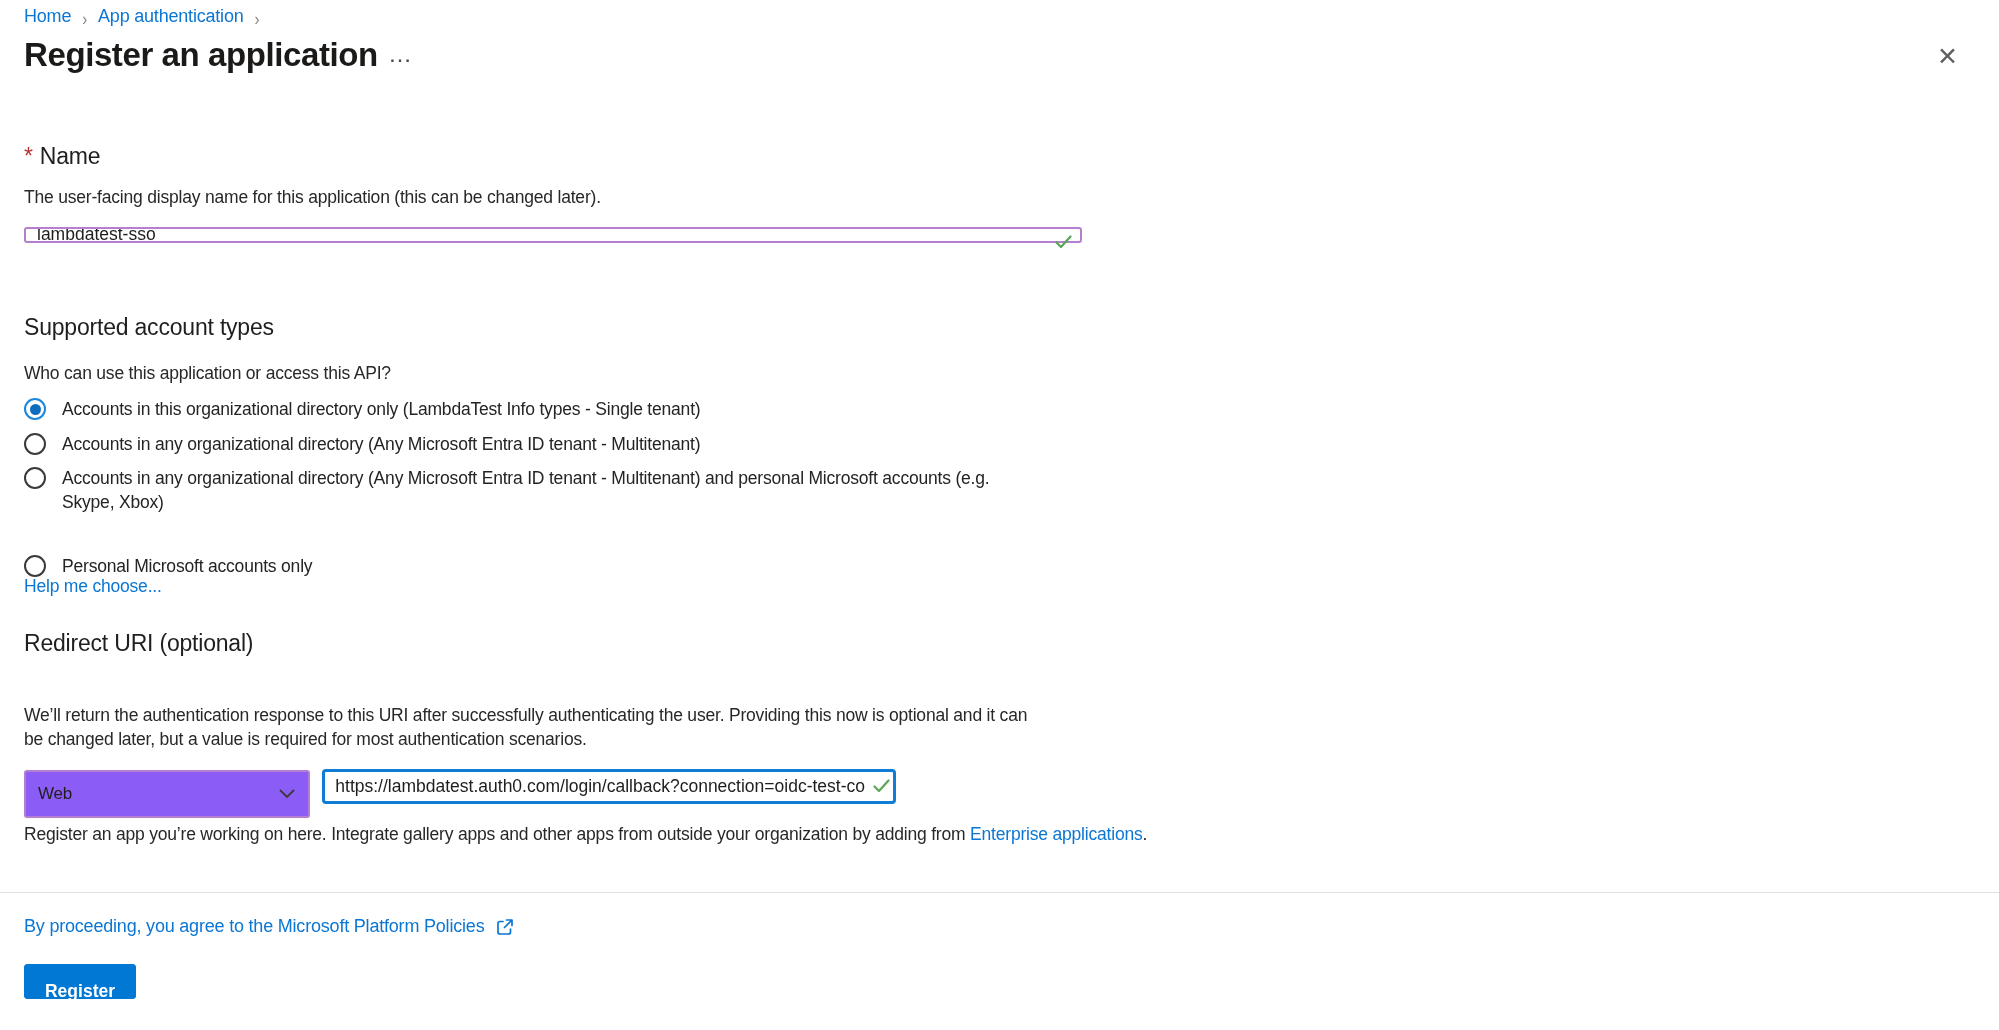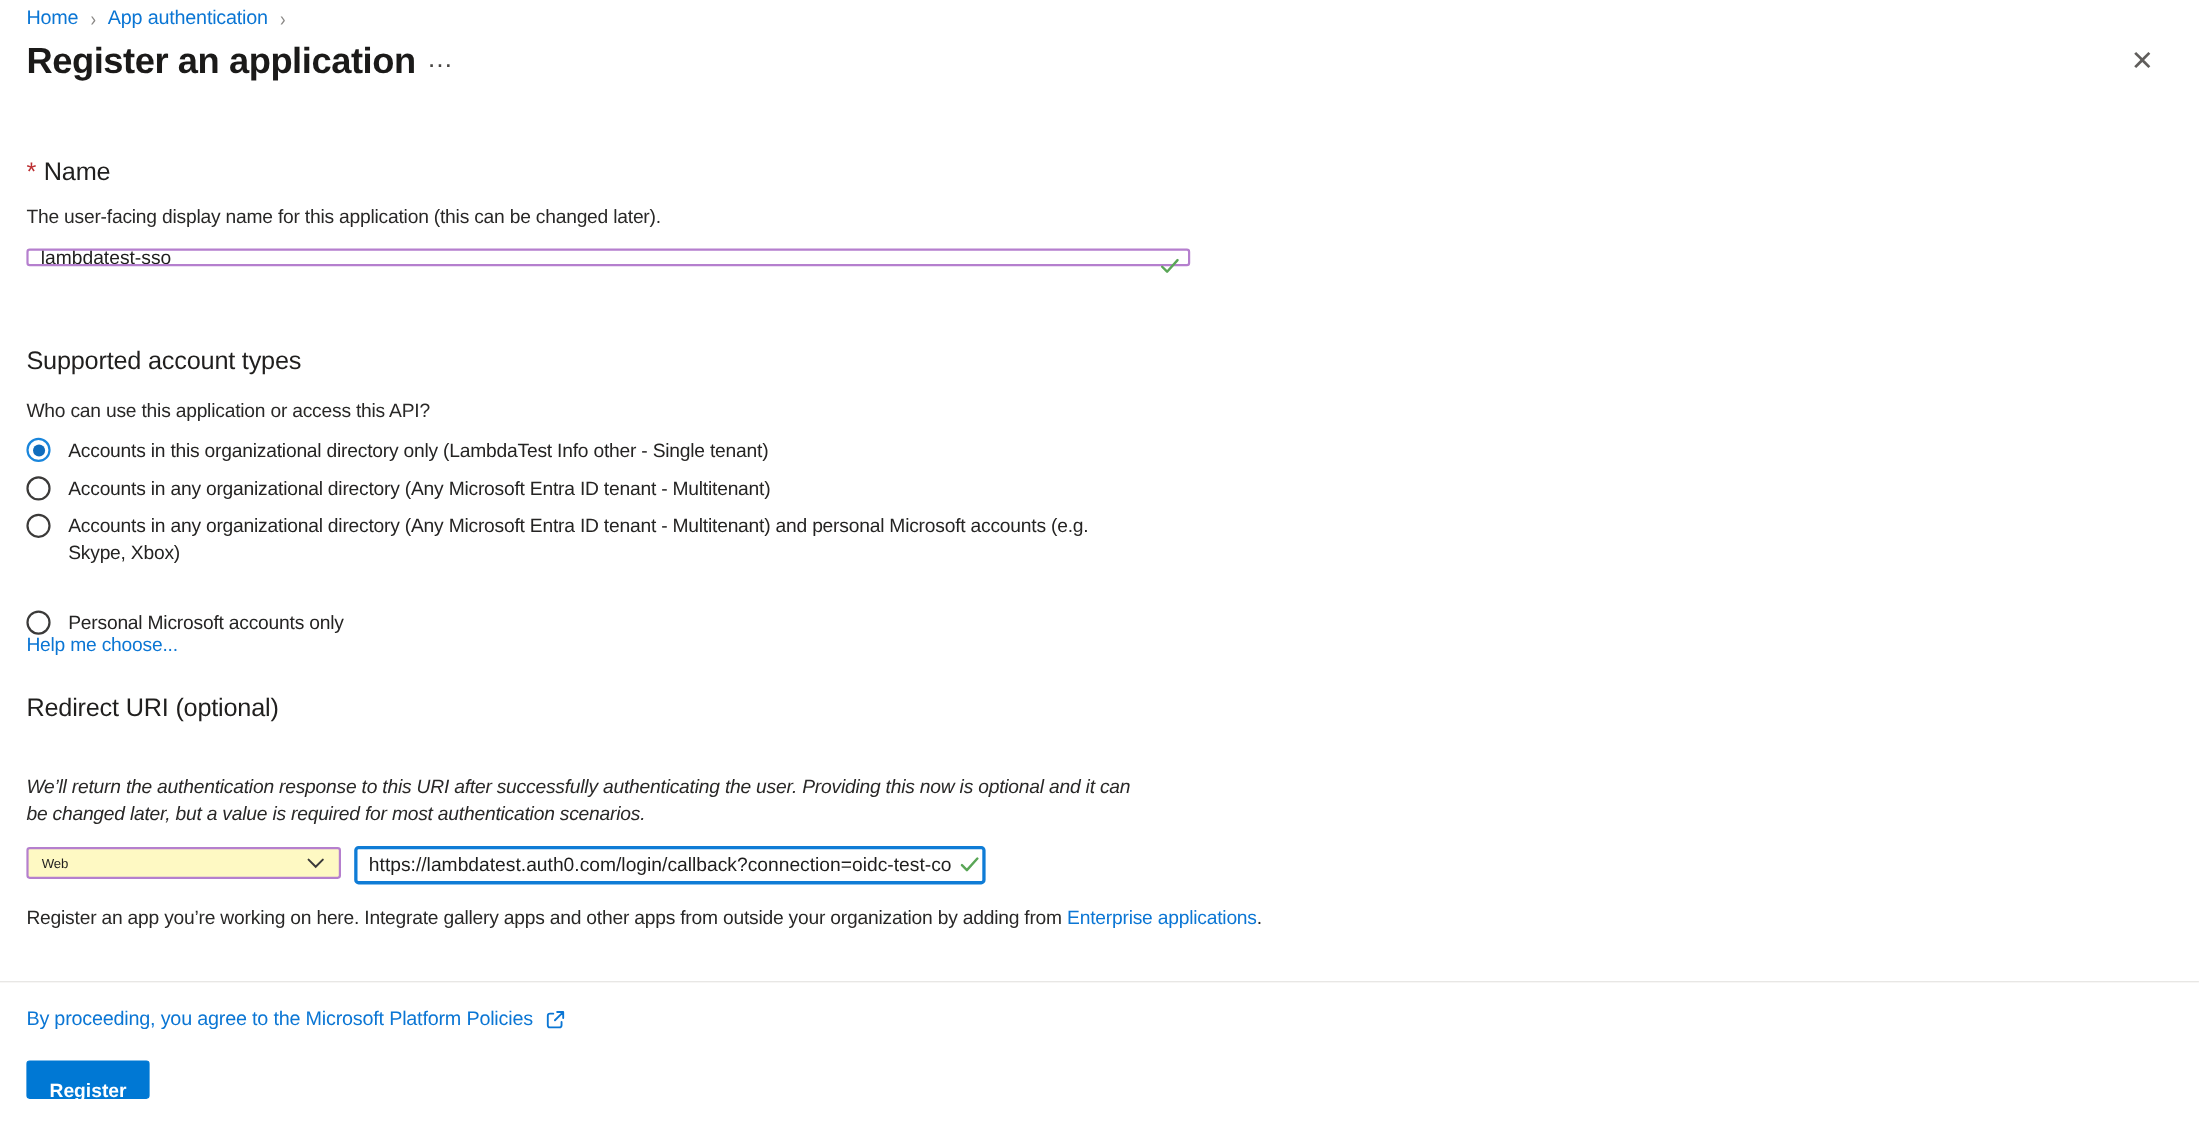--- a/index.html
+++ b/index.html
@@ -42,24 +42,24 @@
   .radio-row { position:absolute; left:24px; display:flex; align-items:flex-start; gap:16px; cursor:pointer; }
   .radio { width:22px; height:22px; border-radius:50%; border:2px solid #3b3a39; flex:0 0 auto; margin-top:1px; position:relative; background:#fff; }
   .radio.selected { border-color:#1a86dc; }
   .radio.selected::after { content:""; position:absolute; left:50%; top:50%; width:11px; height:11px; margin:-5.5px 0 0 -5.5px; border-radius:50%; background:#0f6cbd; }
   .radio-label { font-size:17.5px; line-height:24px; max-width:960px; color:#252423; }
 
   .link { font-size:17.5px; color:#0b76d4; cursor:pointer; }
 
   
   .platform-select {
-    position:absolute; left:24px; top:770px; width:286px; height:29px;
-    border:2px solid #b57fce; border-radius:3px; background:#fef9c3;
+    position:absolute; left:24px; top:770px; width:286px; height:48px;
+    border:2px solid #b57fce; border-radius:3px; background:#8b5cf6;
     display:flex; align-items:center; justify-content:space-between;
-    padding:0 13px 0 12px; font-size:12px; color:#1f1e1d; cursor:pointer;
+    padding:0 13px 0 12px; font-size:17px; color:#1f1e1d; cursor:pointer;
   }
   .uri-input-wrap { position:absolute; left:322px; top:769px; width:574px; height:35px; }
   .uri-input-wrap .txt-input { border:3px solid #0f7cd6; padding:0 28px 0 9px; border-radius:4px;text-align:right; }
   .uri-input-wrap .check-icon { right:6px; top:10px; }
 
   .note-line { position:absolute; left:24px; top:824px; font-size:17.5px; }
 
   .divider { position:absolute; left:0; top:892px; width:1999px; height:1px; background:#e3e1df; }
 
   .policy-row { position:absolute; left:24px; top:915px; display:flex; align-items:flex-end; gap:11px; font-size:18px; }
@@ -94,39 +94,39 @@
   <svg class="check-icon" viewBox="0 0 17 14">
     <path d="M1.5 7.5 L6 12 L15.5 1.5" fill="none" stroke="#5aa657" stroke-width="2.2" stroke-linecap="round" stroke-linejoin="round"></path>
   </svg>
 </div>
 
 <div class="sec-heading" style="top:314px;">Supported account types</div>
 <div class="body-text" style="top:361px;">Who can use this application or access this API?</div>
 
 <div class="radio-row" style="top:397px;">
   <span class="radio selected"></span>
-  <span class="radio-label">Accounts in this organizational directory only (LambdaTest Info other - Single tenant)</span>
+  <span class="radio-label">Accounts in this organizational directory only (LambdaTest Info types - Single tenant)</span>
 </div>
 <div class="radio-row" style="top:432px;">
   <span class="radio"></span>
   <span class="radio-label">Accounts in any organizational directory (Any Microsoft Entra ID tenant - Multitenant)</span>
 </div>
 <div class="radio-row" style="top:466px;">
   <span class="radio"></span>
   <span class="radio-label">Accounts in any organizational directory (Any Microsoft Entra ID tenant - Multitenant) and personal Microsoft accounts (e.g. Skype, Xbox)</span>
 </div>
 <div class="radio-row" style="top:554px;text-align:center;">
   <span class="radio"></span>
   <span class="radio-label">Personal Microsoft accounts only</span>
 </div>
 
 <a class="link" style="position:absolute; left:24px; top:576px;">Help me choose...</a>
 
 <div class="sec-heading" style="top:630px;">Redirect URI (optional)</div>
-<div class="body-text" style="top:703px; max-width:1020px;font-style:italic;">We’ll return the authentication response to this URI after successfully authenticating the user. Providing this now is optional and it can be changed later, but a value is required for most authentication scenarios.</div>
+<div class="body-text" style="top:703px; max-width:1020px;">We’ll return the authentication response to this URI after successfully authenticating the user. Providing this now is optional and it can be changed later, but a value is required for most authentication scenarios.</div>
 
 <div class="platform-select">
   <span>Web</span>
   <svg width="16" height="10" viewBox="0 0 16 10">
     <path d="M1.5 1.5 L8 8 L14.5 1.5" fill="none" stroke="#3b3a39" stroke-width="1.8" stroke-linecap="round"></path>
   </svg>
 </div>
 
 <div class="uri-input-wrap">
   <input class="txt-input" type="text" value="https://lambdatest.auth0.com/login/callback?connection=oidc-test-co" style="">

